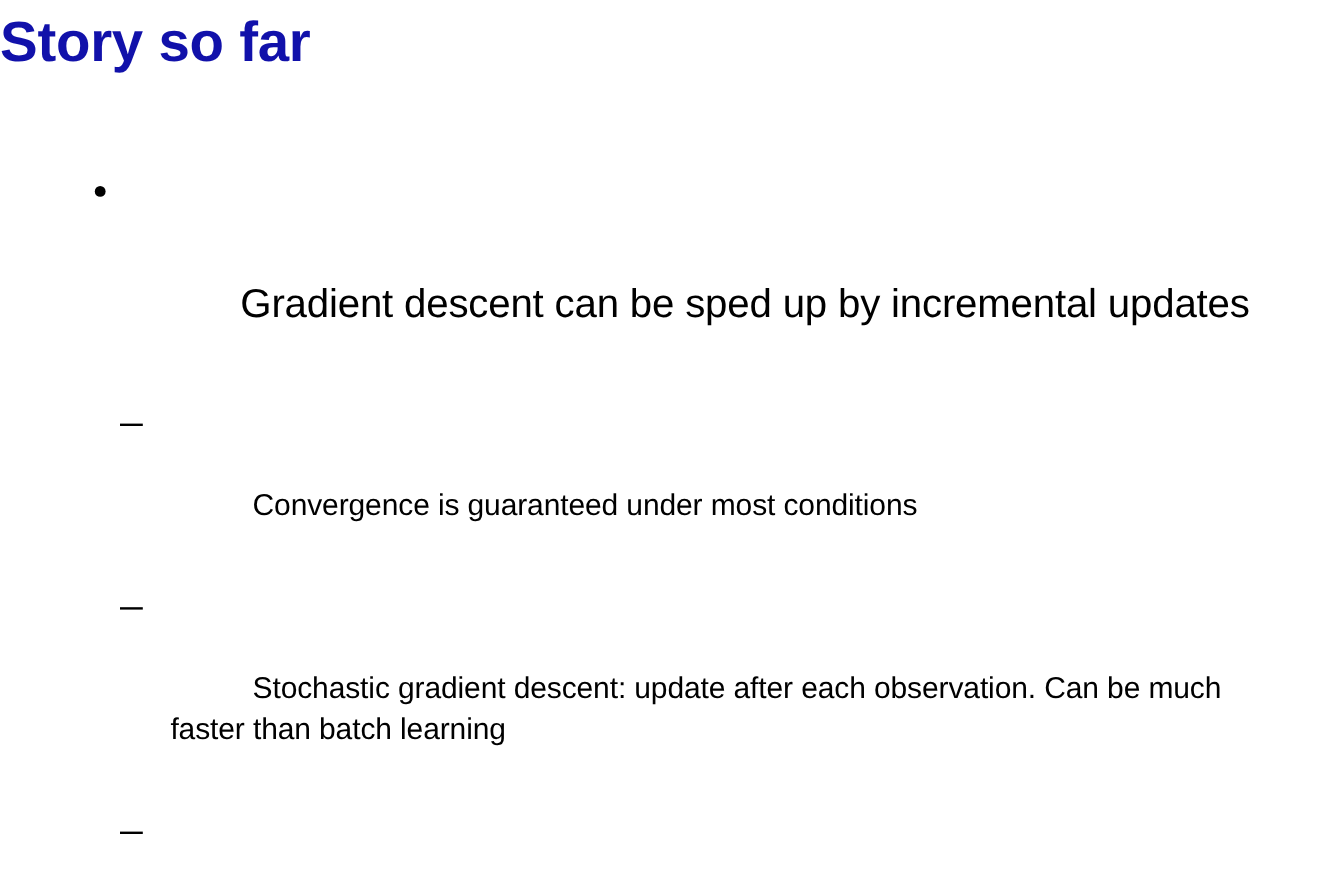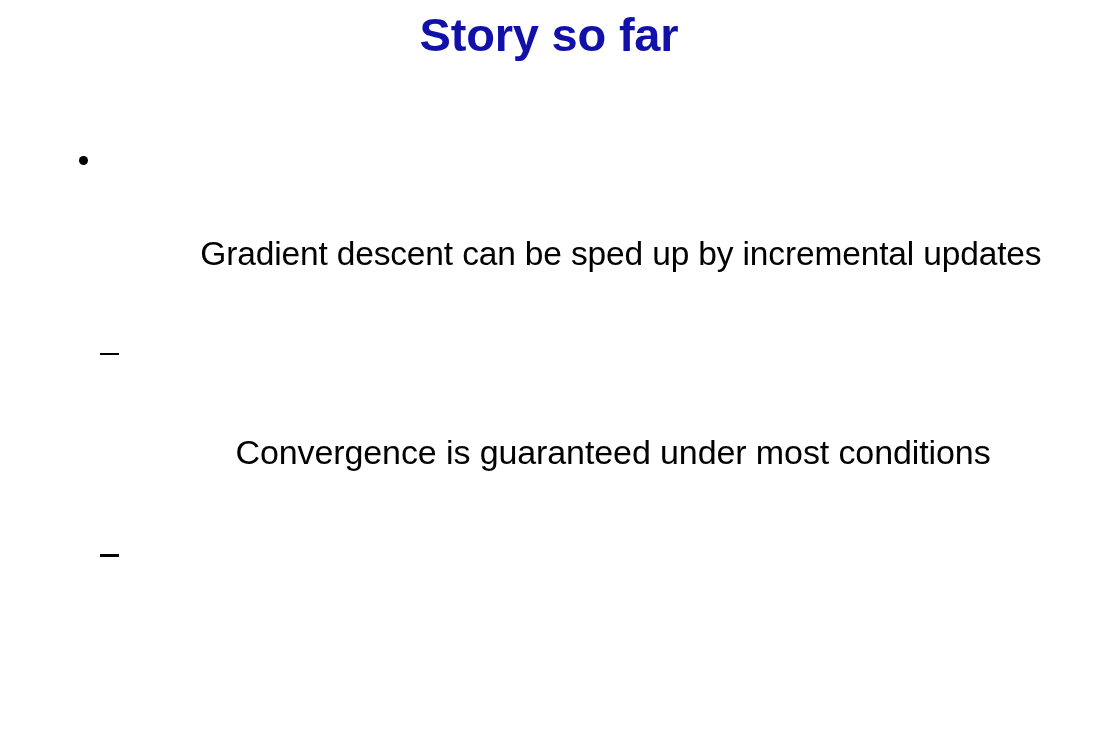--- a/index.html
+++ b/index.html
@@ -21,21 +21,20 @@
     background: #ffffff;
     box-sizing: border-box;
   }
 
   
   #slide-title {
     position: absolute;
     left: 0;
     top: 8px;
     width: 1098px;
-    text-align: center;
     font-size: 47px;
     font-weight: bold;
     line-height: 1.15;
     letter-spacing: -0.2px;
     color: #1111aa;
     white-space: pre;
   }
 
   
   #body {
@@ -81,21 +80,21 @@
   }
 
   
   .l2wrap {
     margin-top: 14px;
   }
   .l2 {
     position: relative;
     padding-left: 142px;
     padding-right: 24px;
-    font-size: 34px;
+    font-size: 25px;
     line-height: 1.36;
     color: #000000;
     white-space: pre-wrap;
     letter-spacing: -0.1px;
   }
   .l2 + .l2 {
     margin-top: 17px;
   }
   .l2 .marker {
     position: absolute;
@@ -128,19 +127,23 @@
         <span class="marker"><span class="dot"></span></span>
         <span>Gradient descent can be sped up by incremental updates</span>
       </div>
       <div class="l2wrap">
         <div class="l2">
           <span class="marker"><span class="dash"></span></span>
           <span>Convergence is guaranteed under most conditions</span>
         </div>
         <div class="l2">
           <span class="marker"><span class="dash"></span></span>
+          <span>Stochastic gradient descent: update after each observation. Can be much faster than batch learning</span>
+        </div>
+        <div class="l2">
+          <span class="marker"><span class="dash"></span></span>
           
         </div>
       </div>
     </div>
 
   </div>
 </div>
 
 </body></html>

